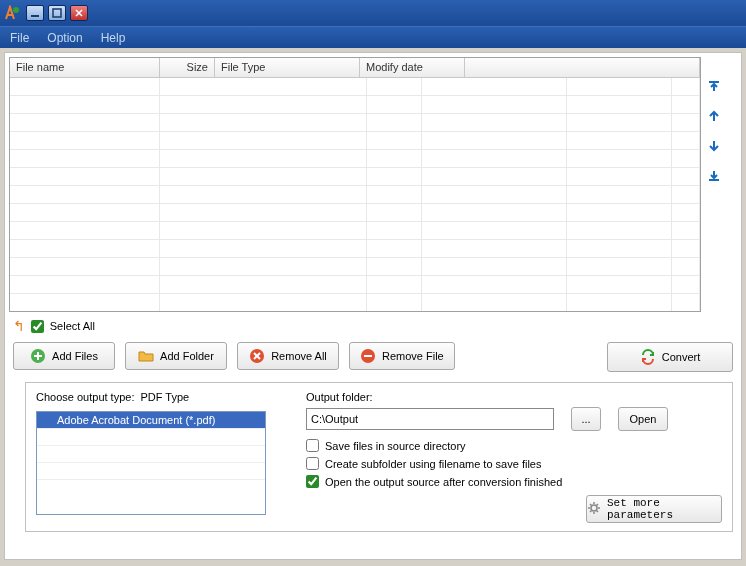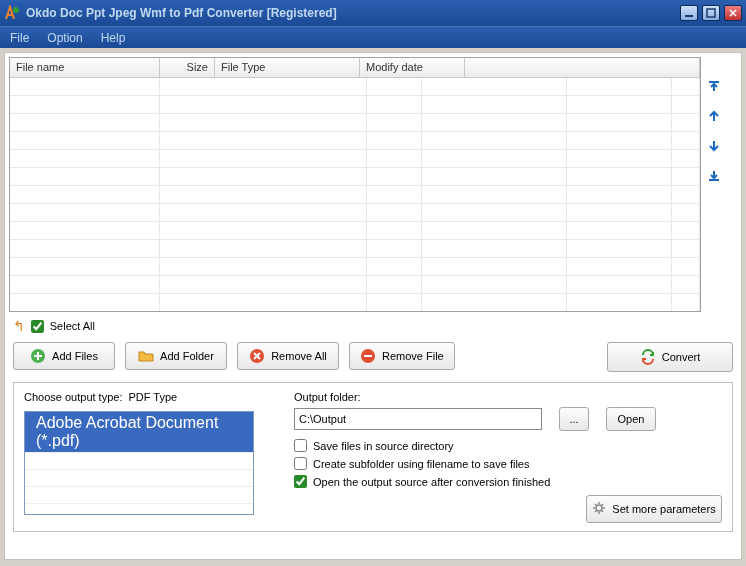--- a/index.html
+++ b/index.html
@@ -112,70 +112,69 @@
     font-size: 11px; cursor: pointer;
   }
   .btn .ic { width: 16px; height: 16px; display:flex;align-items:center;justify-content:center;}
   .btn.convert {
     width: 126px; height: 30px;
     margin-left: auto;
     font-weight: normal;
   }
   .bottompanel {
     border: 1px solid #c0c0c0;
-    margin: 10px 4px 0 4px;
+    margin: 10px 4px 0 16px;
     height: 150px;
     padding: 8px 10px;
     display: flex; gap: 20px;
   }
   .leftpane { width: 250px; }
   .rightpane { flex: 1; position: relative;}
   .lbl { font-size: 11px; color: #000; margin-bottom: 4px; display:block;}
   .listbox {
     border: 1px solid #7a9ac0;
     width: 230px; height: 104px;
     background: #fff;
   }
   .listitem {
     background: #3a6ac0; color: #fff;
-    padding: 2px 11px; font-size: 16px;
+    padding: 2px 20px; font-size: 11px;
   }
   .listrow-empty { border-top: 1px solid #eee; height: 17px;}
   .outputrow { display:flex; gap:17px; align-items:center; margin-bottom:8px;}
   .txtinput {
     border: 1px solid #888; height: 22px;
     padding: 2px 4px; font-size: 11px; width: 248px;
   }
   .smallbtn {
     height: 24px; min-width: 30px;
     background: linear-gradient(#fdfdfd,#e8e8e8);
     border: 1px solid #a8a8a8; border-radius: 3px;
     font-size: 11px; cursor: pointer; padding: 0 8px;
   }
   .chkline { display:flex; align-items:center; gap:6px; margin: 5px 0; font-size:11px;}
   .morebtn {
     position: absolute; right: 0; bottom: 0;
     height: 28px; width: 136px;
     background: linear-gradient(#fdfdfd,#e8e8e8);
     border: 1px solid #a8a8a8; border-radius: 3px;
     display:flex; align-items:center; justify-content:center; gap:6px;
-    font-size: 11px; cursor:pointer;
+    font-size: 11px; cursor:pointer;font-family:Liberation Mono, monospace;
   }
 </style>
 </head>
 <body>
 
 <div class="titlebar">
   <span class="logo">
     <svg width="16" height="16">
         <path d="M2 14 L6 2 L10 14 M4 10 L8 10" stroke="#f08030" stroke-width="2" fill="none"></path>
         <circle cx="12" cy="5" r="3" fill="#30a030"></circle>
       </svg>
   </span>
-  <span class="title">Okdo Doc Ppt Jpeg Wmf to Pdf Converter [Registered]</span>
   <div class="titlebtns">
     <div class="titlebtn min">
         <svg width="10" height="10">
           <rect x="1" y="7" width="8" height="2" fill="#1a3a6a"></rect>
         </svg>
       </div>
     <div class="titlebtn max">
         <svg width="10" height="10">
           <rect x="1" y="1" width="8" height="8" fill="none" stroke="#1a3a6a" stroke-width="1.5"></rect>
         </svg>

